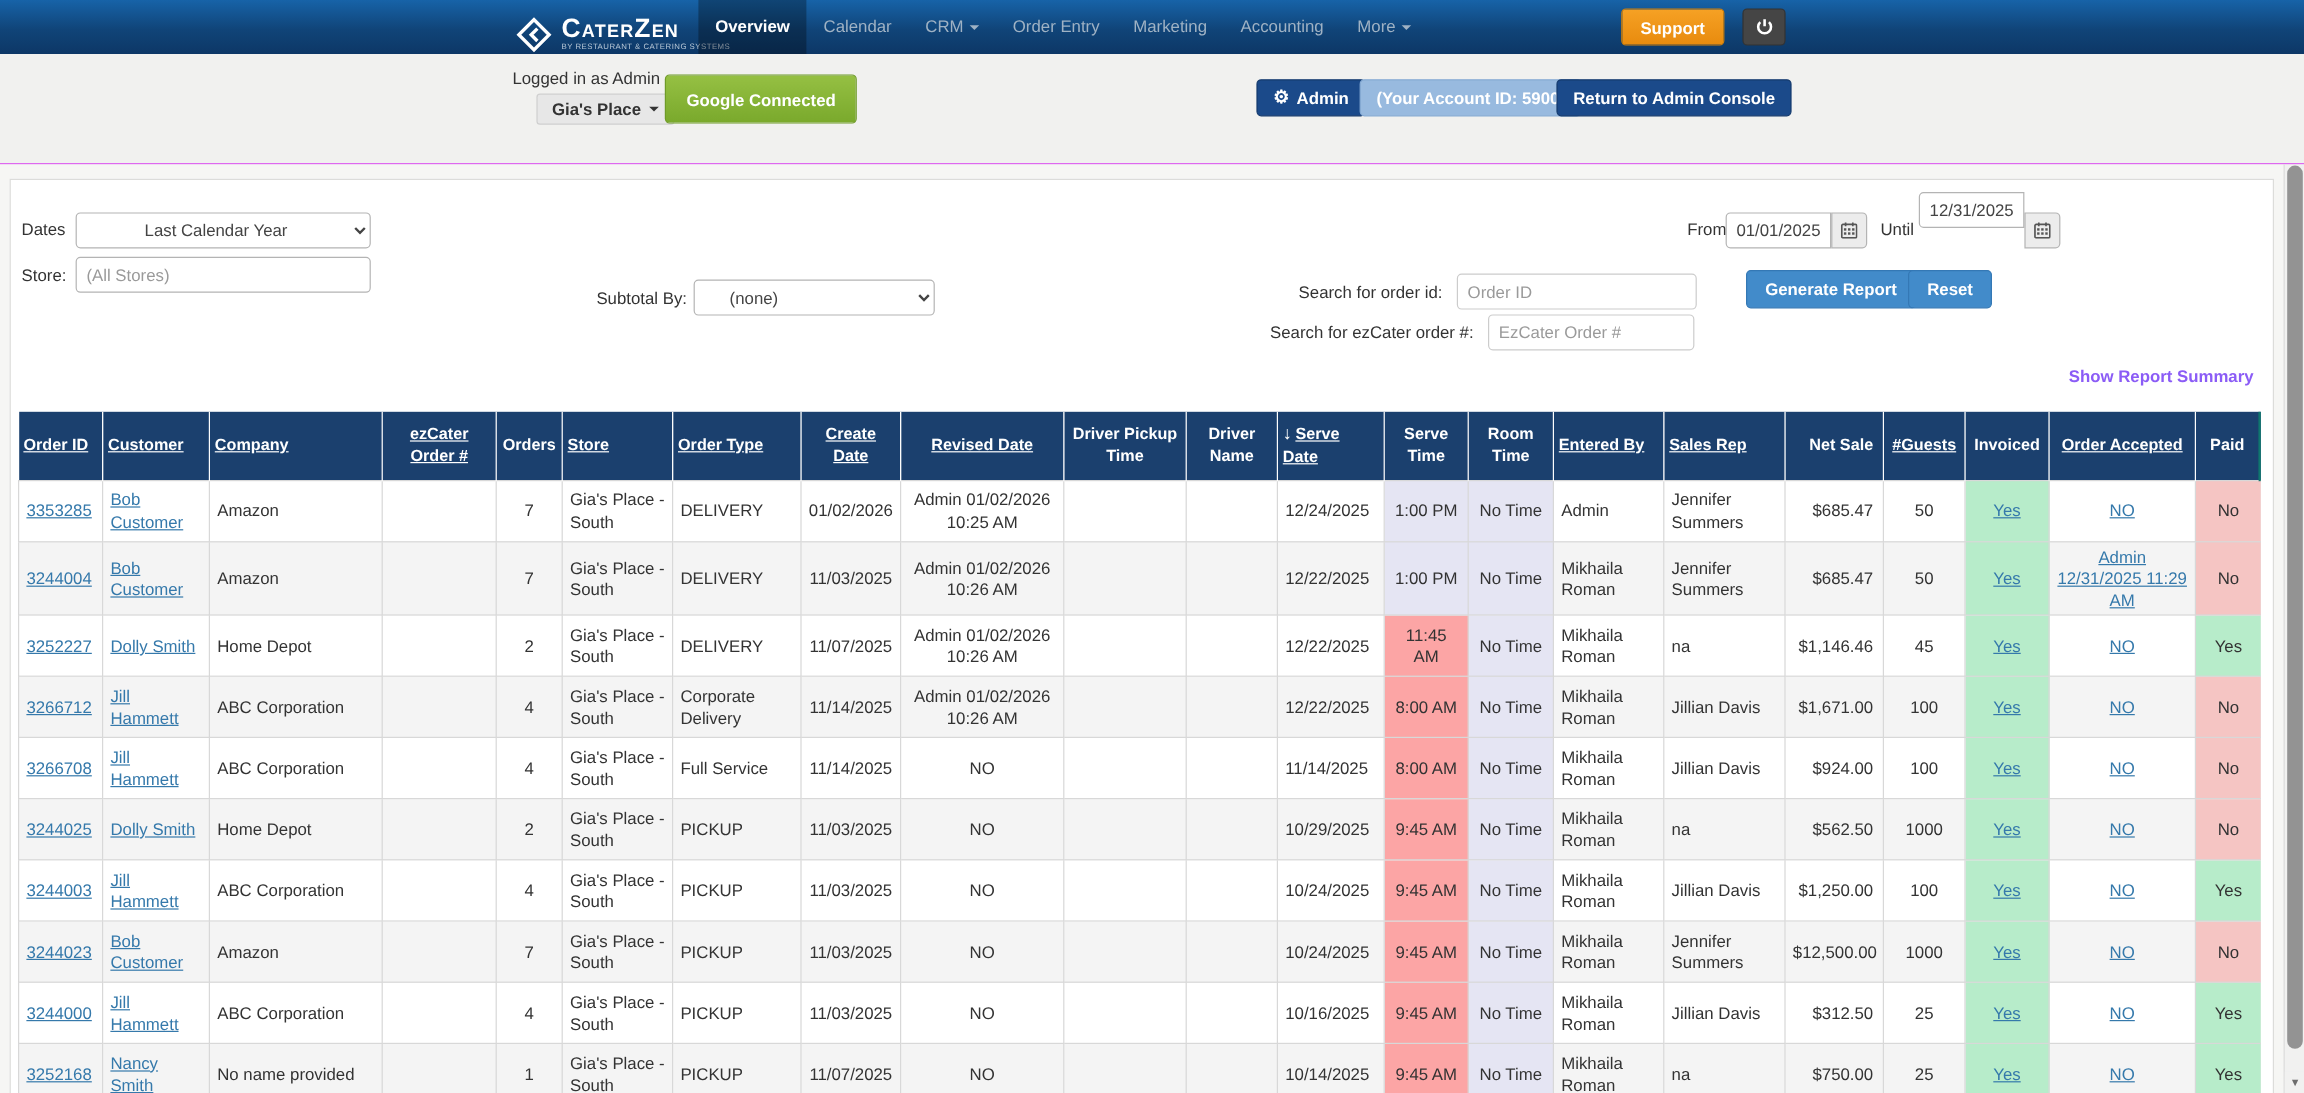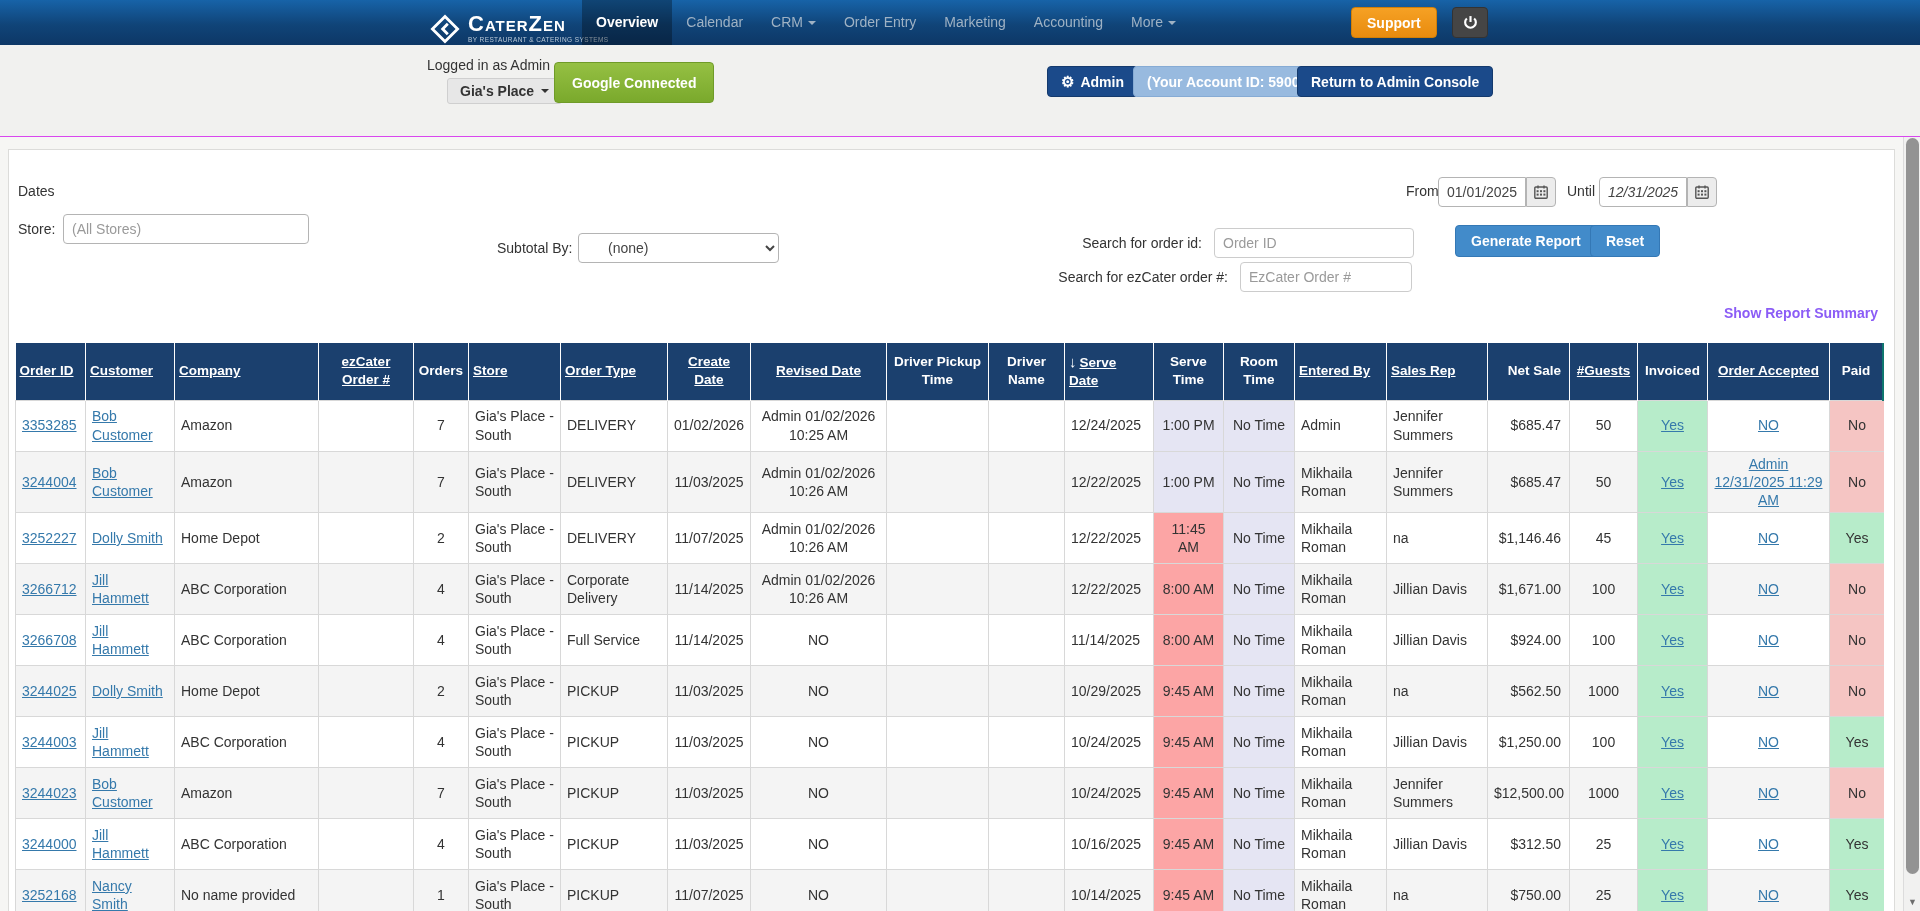--- a/index.html
+++ b/index.html
@@ -159,20 +159,23 @@
     <span>Admin</span>
   </button>
   <button class="blue-btn account-btn">(Your Account ID: 5900)</button>
   <button class="blue-btn return-btn">Return to Admin Console</button>
 </div>
 
 <div class="page-area">
   <div class="panel"></div>
 
   <span class="flabel" style="left:18px; top:46px;">Dates</span>
+  <select class="fsel dates-sel">
+    <option>Last Calendar Year</option>
+  </select>
 
   <span class="flabel" style="left:18px; top:84px;">Store:</span>
   <input class="finput store-inp" placeholder="(All Stores)" style="">
 
   <span class="flabel" style="left:497px; top:103px;">Subtotal By:</span>
   <select class="fsel subtotal-sel">
     <option>(none)</option>
   </select>
 
   <span class="flabel" style="left:1406px; top:46px;">From</span>
@@ -184,21 +187,21 @@
       <line x1="10" y1="0.5" x2="10" y2="3.5" stroke="#555" stroke-width="1.4"></line>
       <rect x="2.6" y="5.2" width="2" height="2" fill="#555"></rect>
         <rect x="6" y="5.2" width="2" height="2" fill="#555"></rect>
         <rect x="9.4" y="5.2" width="2" height="2" fill="#555"></rect>
       <rect x="2.6" y="8.6" width="2" height="2" fill="#555"></rect>
         <rect x="6" y="8.6" width="2" height="2" fill="#555"></rect>
         <rect x="9.4" y="8.6" width="2" height="2" fill="#555"></rect>
     </svg>
   </button>
   <span class="flabel" style="left:1567px; top:46px;">Until</span>
-  <input class="finput date-inp" style="left: 1599px; top: 40px; font-style: italic;" value="12/31/2025">
+  <input class="finput date-inp" style="left: 1599px; top: 23px;" value="12/31/2025">
   <button class="cal-btn" style="left:1687px; top:40px;">
     <svg width="14" height="14" viewBox="0 0 14 14">
       <rect x="0.8" y="2" width="12.4" height="11.2" rx="1" fill="none" stroke="#555" stroke-width="1.4"></rect>
       <line x1="4" y1="0.5" x2="4" y2="3.5" stroke="#555" stroke-width="1.4"></line>
       <line x1="10" y1="0.5" x2="10" y2="3.5" stroke="#555" stroke-width="1.4"></line>
       <rect x="2.6" y="5.2" width="2" height="2" fill="#555"></rect>
         <rect x="6" y="5.2" width="2" height="2" fill="#555"></rect>
         <rect x="9.4" y="5.2" width="2" height="2" fill="#555"></rect>
       <rect x="2.6" y="8.6" width="2" height="2" fill="#555"></rect>
         <rect x="6" y="8.6" width="2" height="2" fill="#555"></rect>

